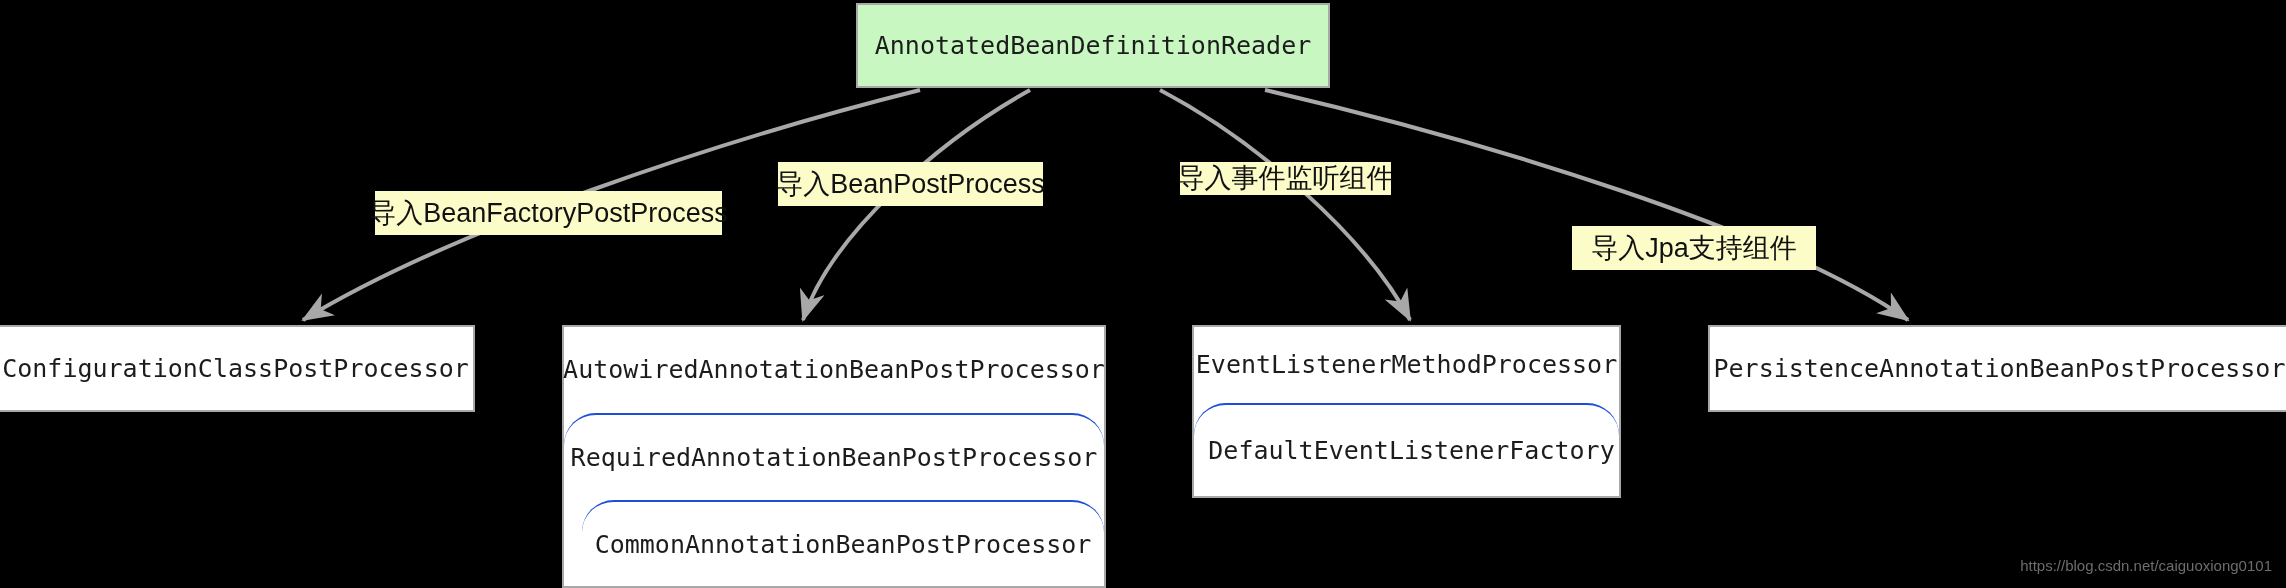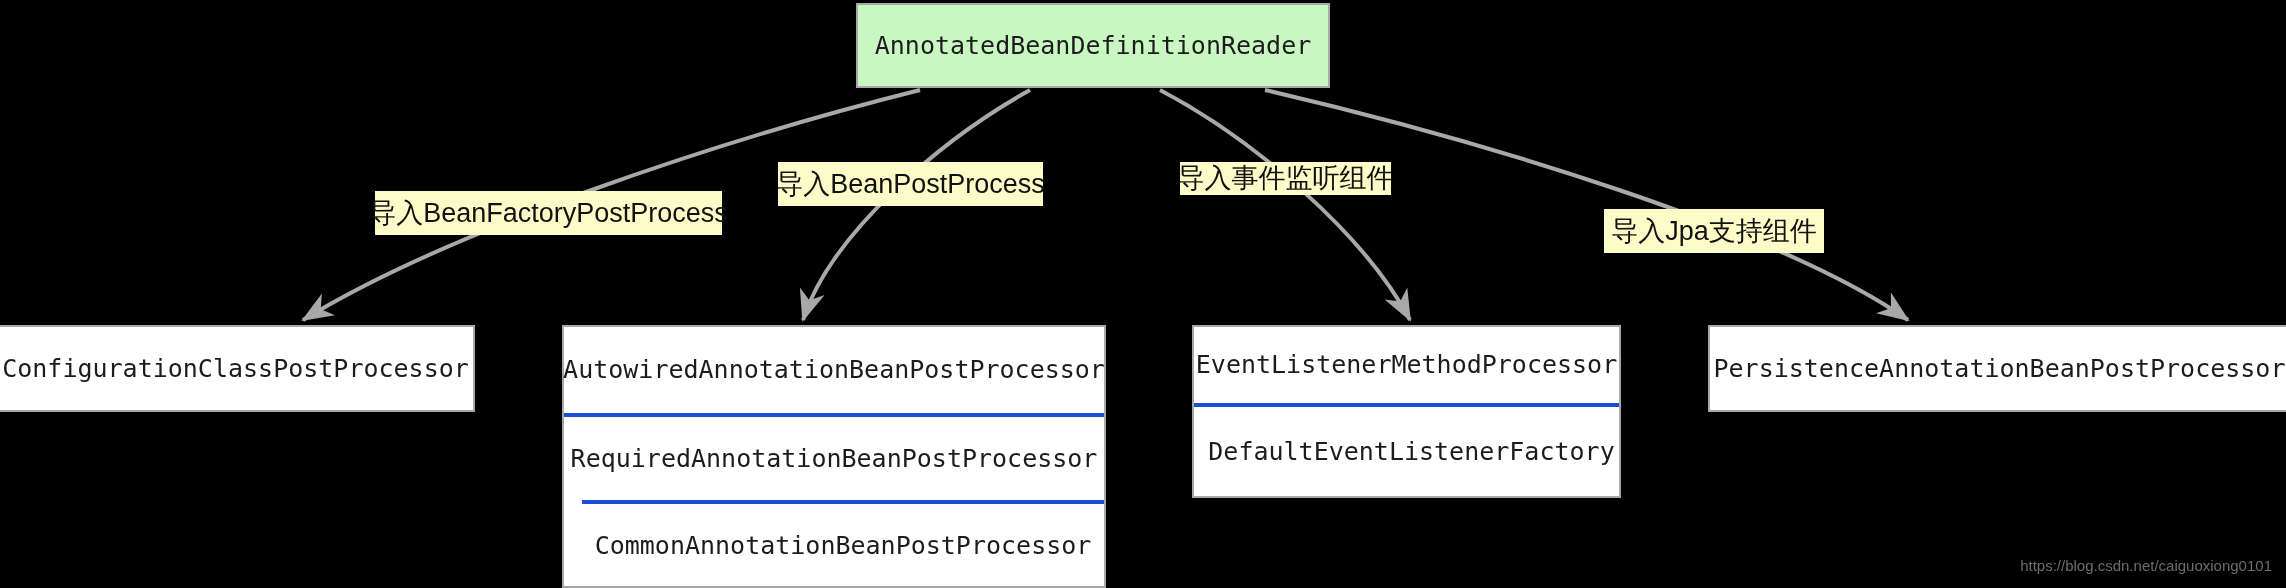--- a/index.html
+++ b/index.html
@@ -38,23 +38,24 @@
   .row {
     display: flex;
     align-items: center;
     justify-content: center;
     box-sizing: border-box;
     color: #1c1c1c;
     font-family: "DejaVu Sans Mono", "Liberation Mono", monospace;
     font-size: 25px;
     letter-spacing: 0px;
     white-space: nowrap;
+    border-radius: 32px;
   }
   .row + .row {
-    border-top: 4px solid #1d4ed8;
+    border-top: 2px solid #1d4ed8;
   }
   .label {
     position: absolute;
     box-sizing: border-box;
     background: #fcfcc8;
     color: #111111;
     font-family: "Liberation Sans", "DejaVu Sans", sans-serif;
     font-size: 27px;
     line-height: 1;
     display: flex;
@@ -97,21 +98,21 @@
   <div class="node root" style="left:856px; top:3px; width:474px; height:85px;">
     <div class="row" style="height:100%;">AnnotatedBeanDefinitionReader</div>
   </div>
 
   <div class="label" style="left:375px; top:191px; width:347px; height:44px;">导入BeanFactoryPostProcess</div>
 
   <div class="label" style="left:778px; top:162px; width:265px; height:44px;">导入BeanPostProcess</div>
 
   <div class="label" style="left:1180px; top:162px; width:211px; height:33px;">导入事件监听组件</div>
 
-  <div class="label" style="left:1572px; top:209px; width:220px; height:44px;margin-left:32px;">导入Jpa支持组件</div>
+  <div class="label" style="left:1572px; top:226px; width:244px; height:44px;">导入Jpa支持组件</div>
 
   <div class="node" style="left:-4px; top:325px; width:479px; height:87px;">
     <div class="row" style="height:83px;">ConfigurationClassPostProcessor</div>
   </div>
 
   <div class="node" style="left:562px; top:325px; width:544px; height:263px;justify-content:space-between;">
     <div class="row" style="height:85px;">AutowiredAnnotationBeanPostProcessor</div>
     <div class="row" style="height:86px;">RequiredAnnotationBeanPostProcessor</div>
     <div class="row" style="height:86px;margin-left:18px;">CommonAnnotationBeanPostProcessor</div>
   </div>

